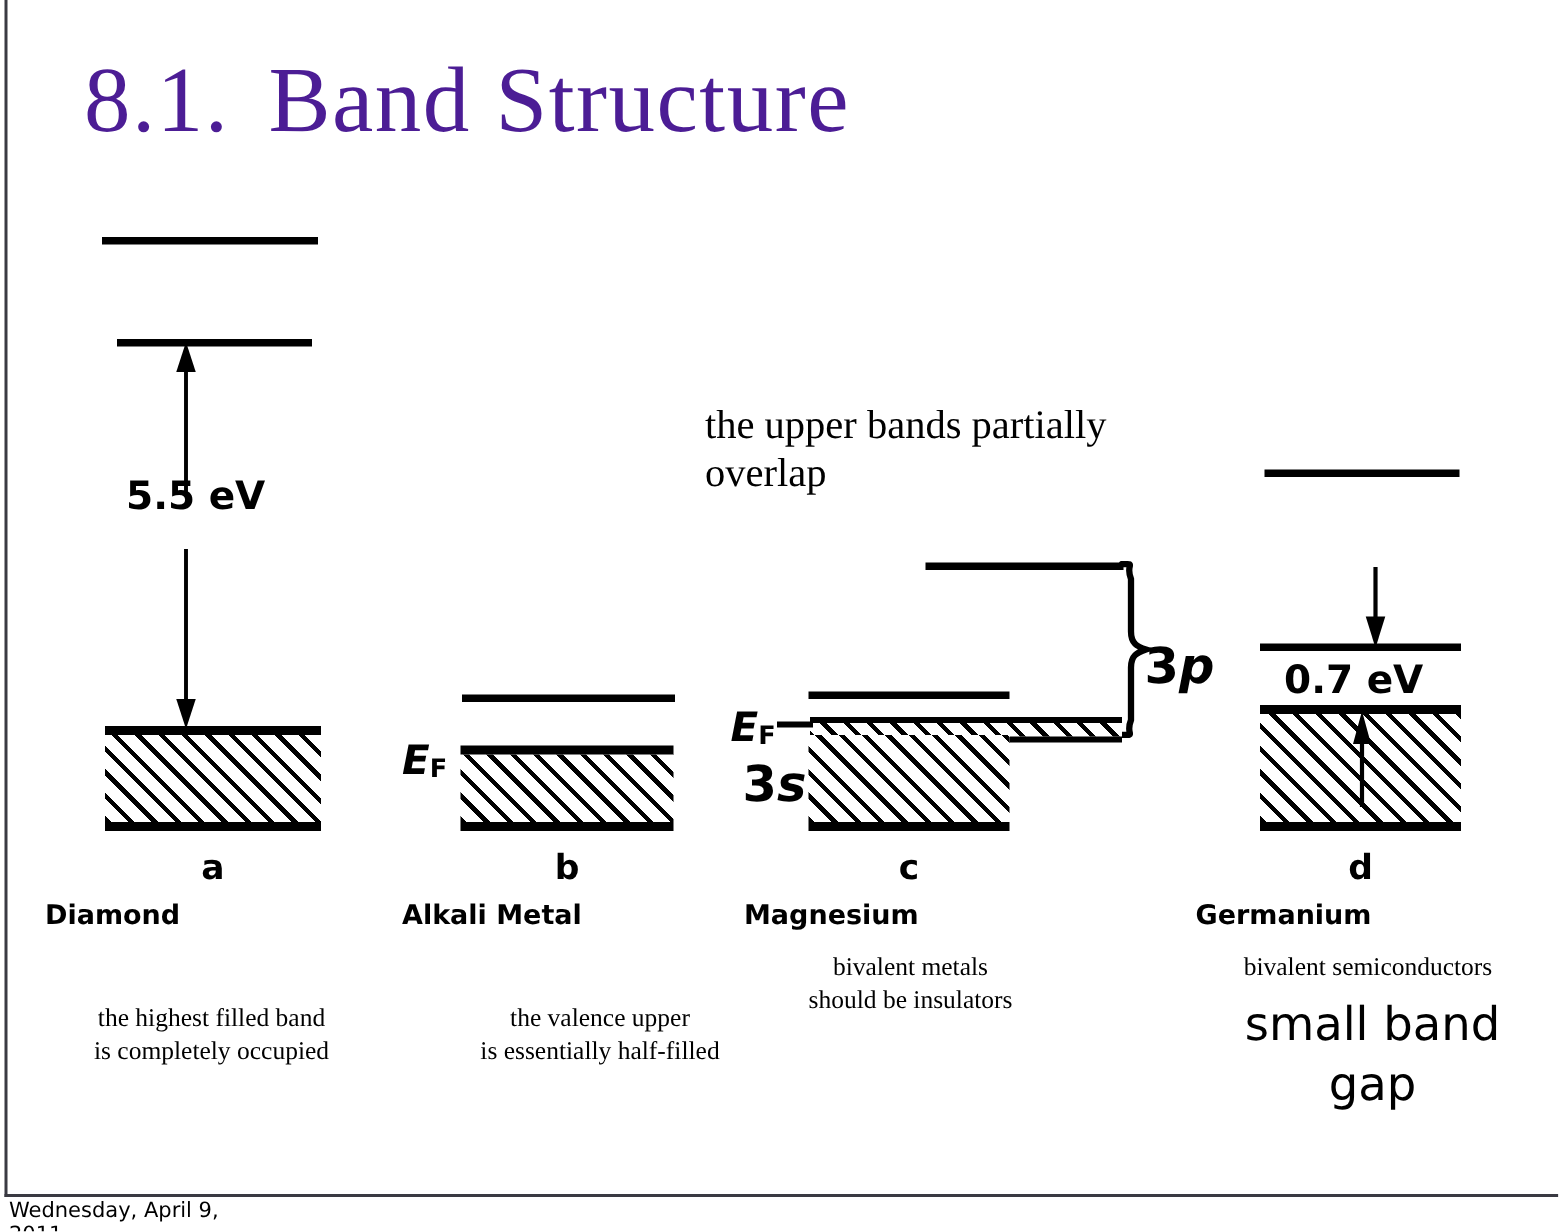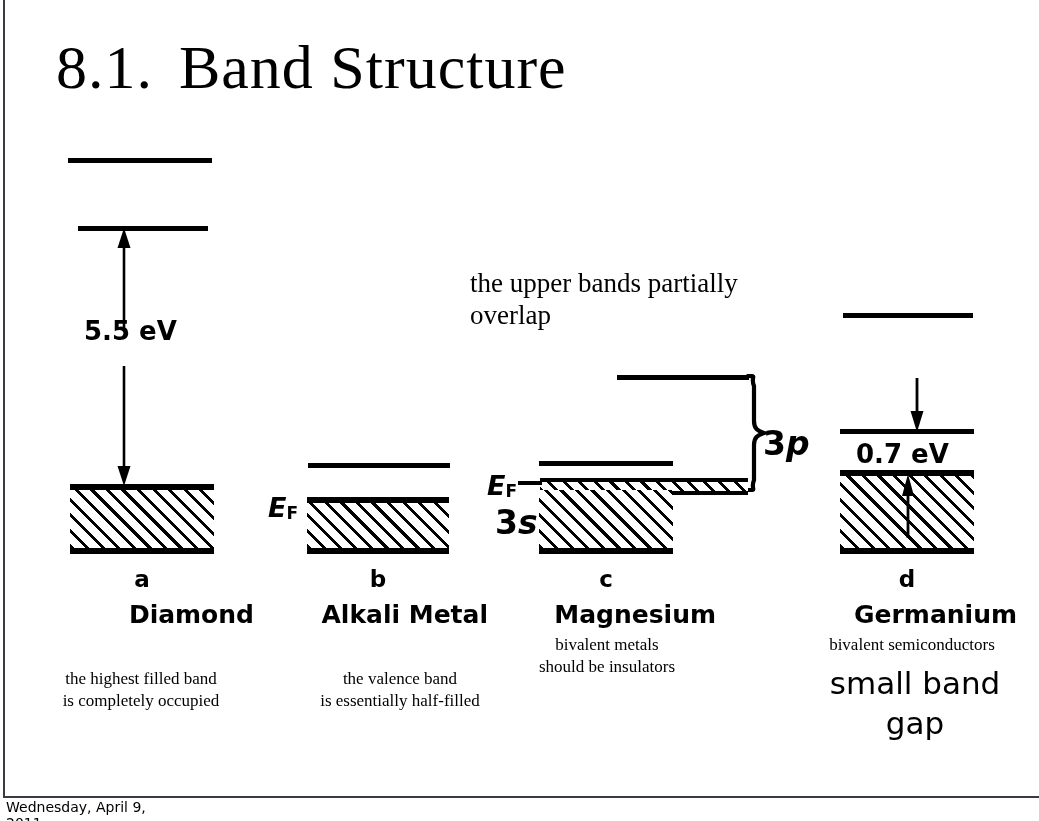--- a/index.html
+++ b/index.html
@@ -35,21 +35,21 @@
     height: 2px;
     background: #3a3a42;
   }
   .title {
     position: absolute;
     left: 56px;
     top: 32px;
     font-family: "Liberation Serif", serif;
     font-size: 62px;
     font-weight: 400;
-    color: #000000;
+    color: #4c1d95;
     letter-spacing: 1px;
     white-space: nowrap;
   }
   .title .t-gap { display: inline-block; width: 26px; }
 
   
   .hline {
     position: absolute;
     background: #000000;
     height: 5px;
@@ -104,22 +104,22 @@
 
   .panel-letter {
     font-family: "DejaVu Sans", sans-serif;
     font-weight: 700;
     font-size: 23px;
     text-align: center;
   }
   .panel-name {
     font-family: "DejaVu Sans", sans-serif;
     font-weight: 700;
-    font-size: 25px;
-    text-align: right;
+    font-size: 18px;
+    text-align: left;
   }
   .panel-note {
     font-family: "Liberation Serif", serif;
     font-size: 17px;
     text-align: center;
     line-height: 1.28;
   }
   .panel-note-sans {
     font-family: "DejaVu Sans", sans-serif;
     font-size: 31px;
@@ -187,21 +187,21 @@
 
     <div class="lbl ef" style="left:268px; top:492px;">
       <span>E</span><sub>F</sub>
     </div>
 
     <div class="band" style="left:307px; top:497px; width:142px; height:57px;"></div>
 
     <div class="panel-letter" style="position:absolute; left:307px; top:566px; width:142px;">b</div>
     <div class="panel-name" style="position:absolute; left:268px; top:600px; width:220px;">Alkali Metal</div>
     <div class="panel-note" style="position:absolute; left:256px; top:668px; width:288px;">
-      <div>the valence band</div>
+      <div>the valence upper</div>
       <div>is essentially half-filled</div>
     </div>
   </div>
 
   <div class="lbl annot" style="left:470px; top:268px;">
     <div>the upper bands partially</div>
     <div>overlap</div>
   </div>
 
   <div>

